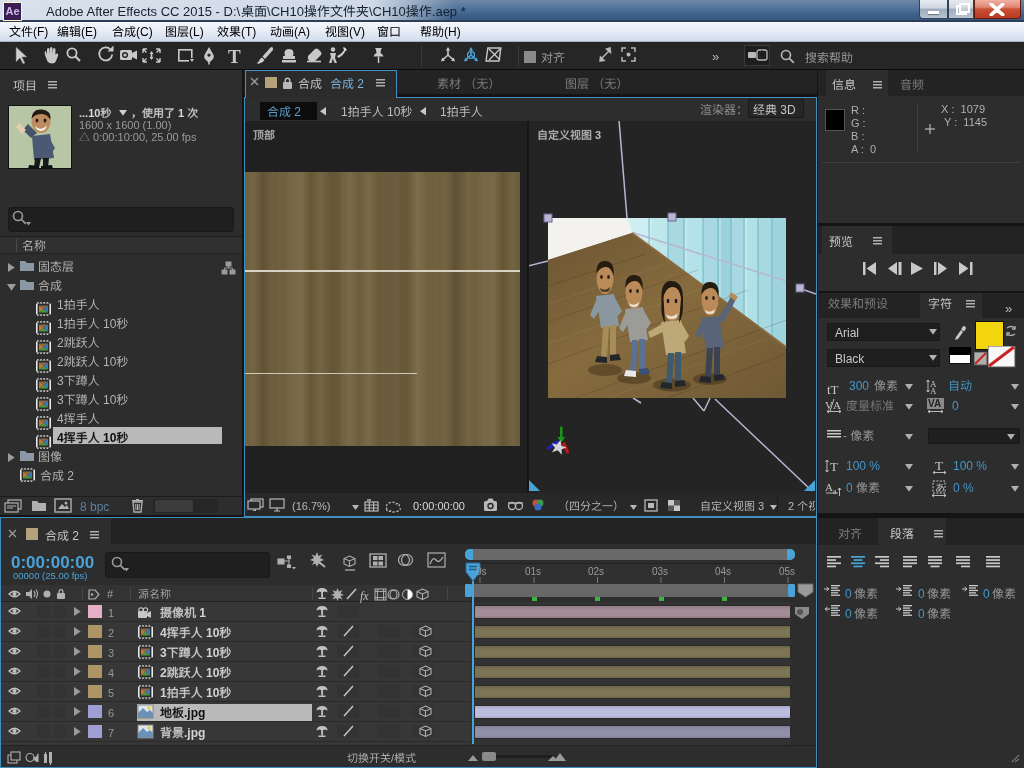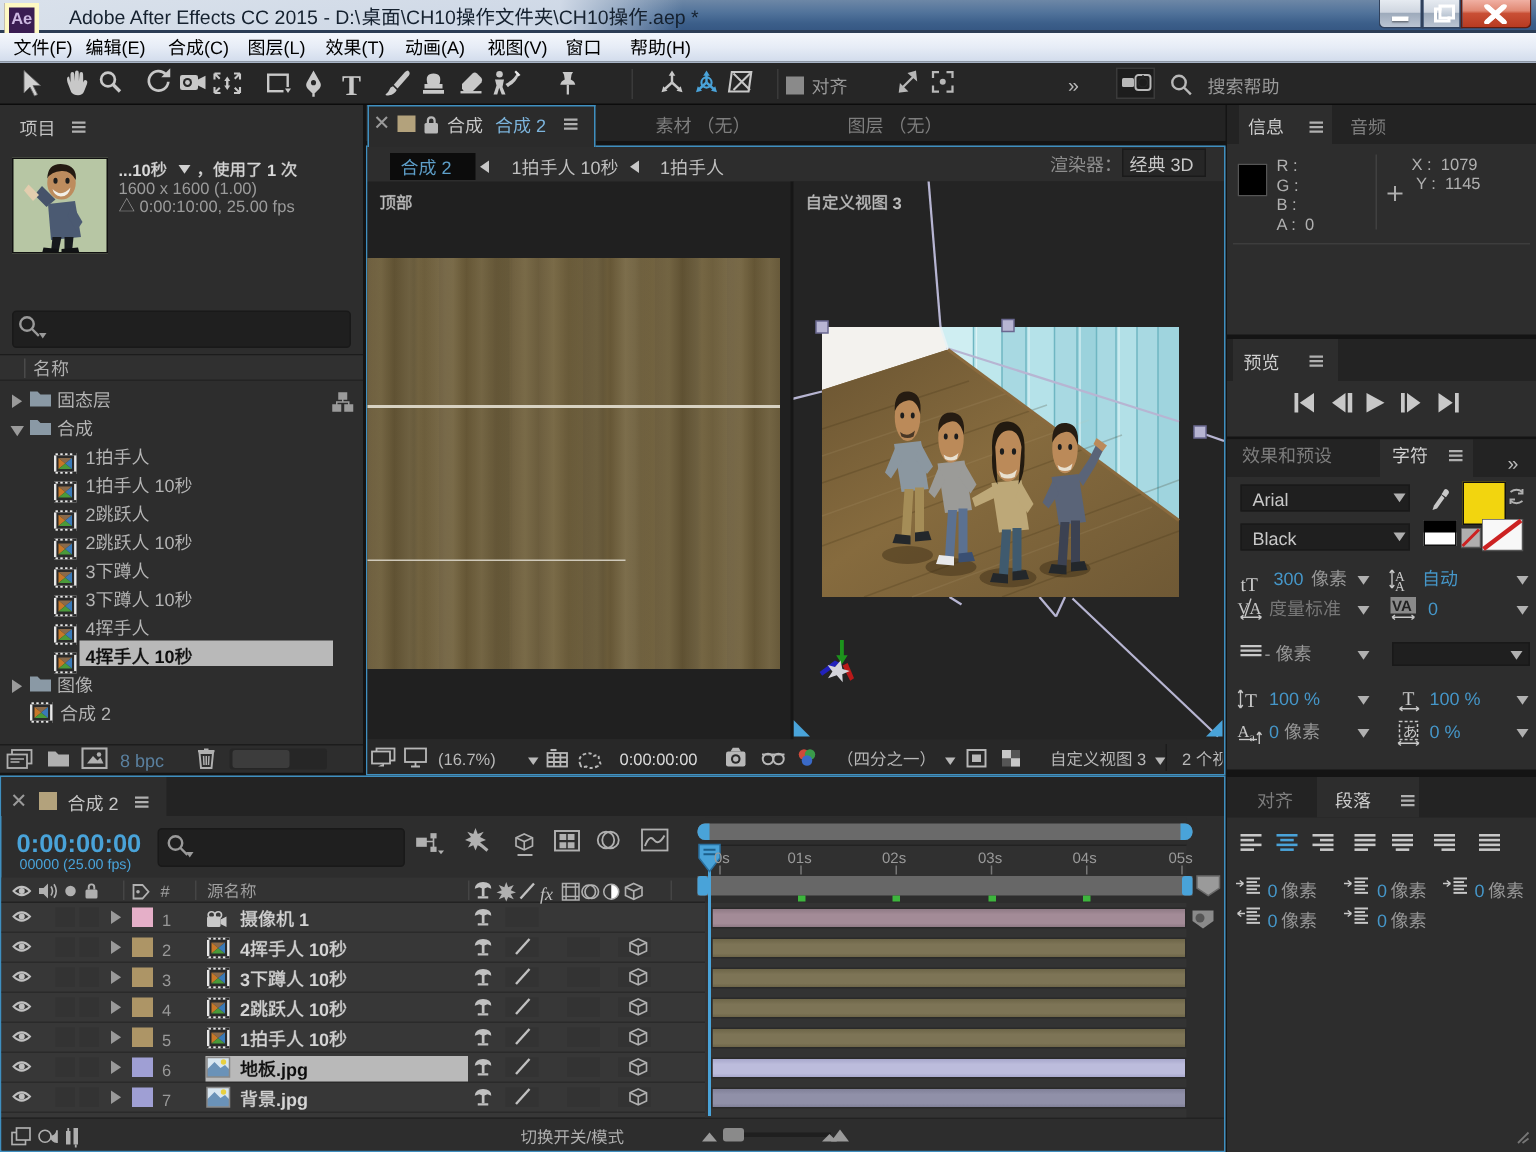--- a/index.html
+++ b/index.html
@@ -5,21 +5,21 @@
   #root{position:relative;width:1024px;height:768px;overflow:hidden;background:#141414;font-family:"Liberation Sans",sans-serif;}
   .abs{position:absolute;}
 </style></head>
 <body>
 <div id="root">
 
 <div class="abs" style="left:0;top:0;width:1024px;height:22px;background:linear-gradient(to bottom,#6d87a6 0%,#50729a 40%,#3c5f8a 70%,#345581 100%);"></div>
 <div class="abs" style="left:0;top:0;width:455px;height:22px;background:linear-gradient(to right,rgba(222,229,238,.96) 0%,rgba(216,224,236,.93) 82%,rgba(210,220,234,0) 100%);"></div>
 <div class="abs" style="left:0;top:20px;width:1024px;height:2px;background:#2c3d55;"></div>
 
-<div class="abs" style="left:3px;top:2px;width:17px;height:17px;background:#3a1d52;border:3px solid #fef9c3;color:#cdb9e2;font-size:11px;font-weight:bold;text-align:center;line-height:16px;">Ae</div>
+<div class="abs" style="left:3px;top:2px;width:17px;height:17px;background:#3a1d52;border:1px solid #fef9c3;color:#cdb9e2;font-size:11px;font-weight:bold;text-align:center;line-height:16px;">Ae</div>
 
 <div class="abs" style="left:919px;top:0;width:29px;height:19px;background:linear-gradient(to bottom,#e6ebf1 0%,#cfd6e0 45%,#9eabbc 50%,#bac4d2 100%);border:1px solid #30415c;border-top:none;border-radius:0 0 0 4px;box-sizing:border-box;"></div>
 <div class="abs" style="left:948px;top:0;width:26px;height:19px;background:linear-gradient(to bottom,#e6ebf1 0%,#cfd6e0 45%,#9eabbc 50%,#bac4d2 100%);border:1px solid #30415c;border-top:none;box-sizing:border-box;"></div>
 <div class="abs" style="left:974px;top:0;width:47px;height:19px;background:linear-gradient(to bottom,#f0b0a3 0%,#e08873 40%,#c94f35 50%,#b83b22 100%);border:1px solid #611c10;border-top:none;border-radius:0 0 4px 0;box-sizing:border-box;"></div>
 <div class="abs" style="left:928px;top:11px;width:11px;height:3px;background:#fff;box-shadow:0 1px 1px rgba(0,0,0,.4);"></div>
 <div class="abs" style="left:956px;top:5px;width:7px;height:6px;border:2px solid #fff;"></div>
 <div class="abs" style="left:959px;top:3px;width:7px;height:6px;border:2px solid #fff;background:linear-gradient(to bottom,#dfe5ec,#b9c4d2);"></div>
 <svg class="abs" style="left:989px;top:3px;" width="16" height="13">
       <path d="M2 1 L8 6 L14 1 M2 12 L8 7 L14 12" stroke="#fff" stroke-width="3" fill="none" stroke-linecap="round"></path>
       <path d="M2.5 1.5 L13.5 11.5 M13.5 1.5 L2.5 11.5" stroke="#fff" stroke-width="3.4" fill="none" stroke-linecap="round"></path>

